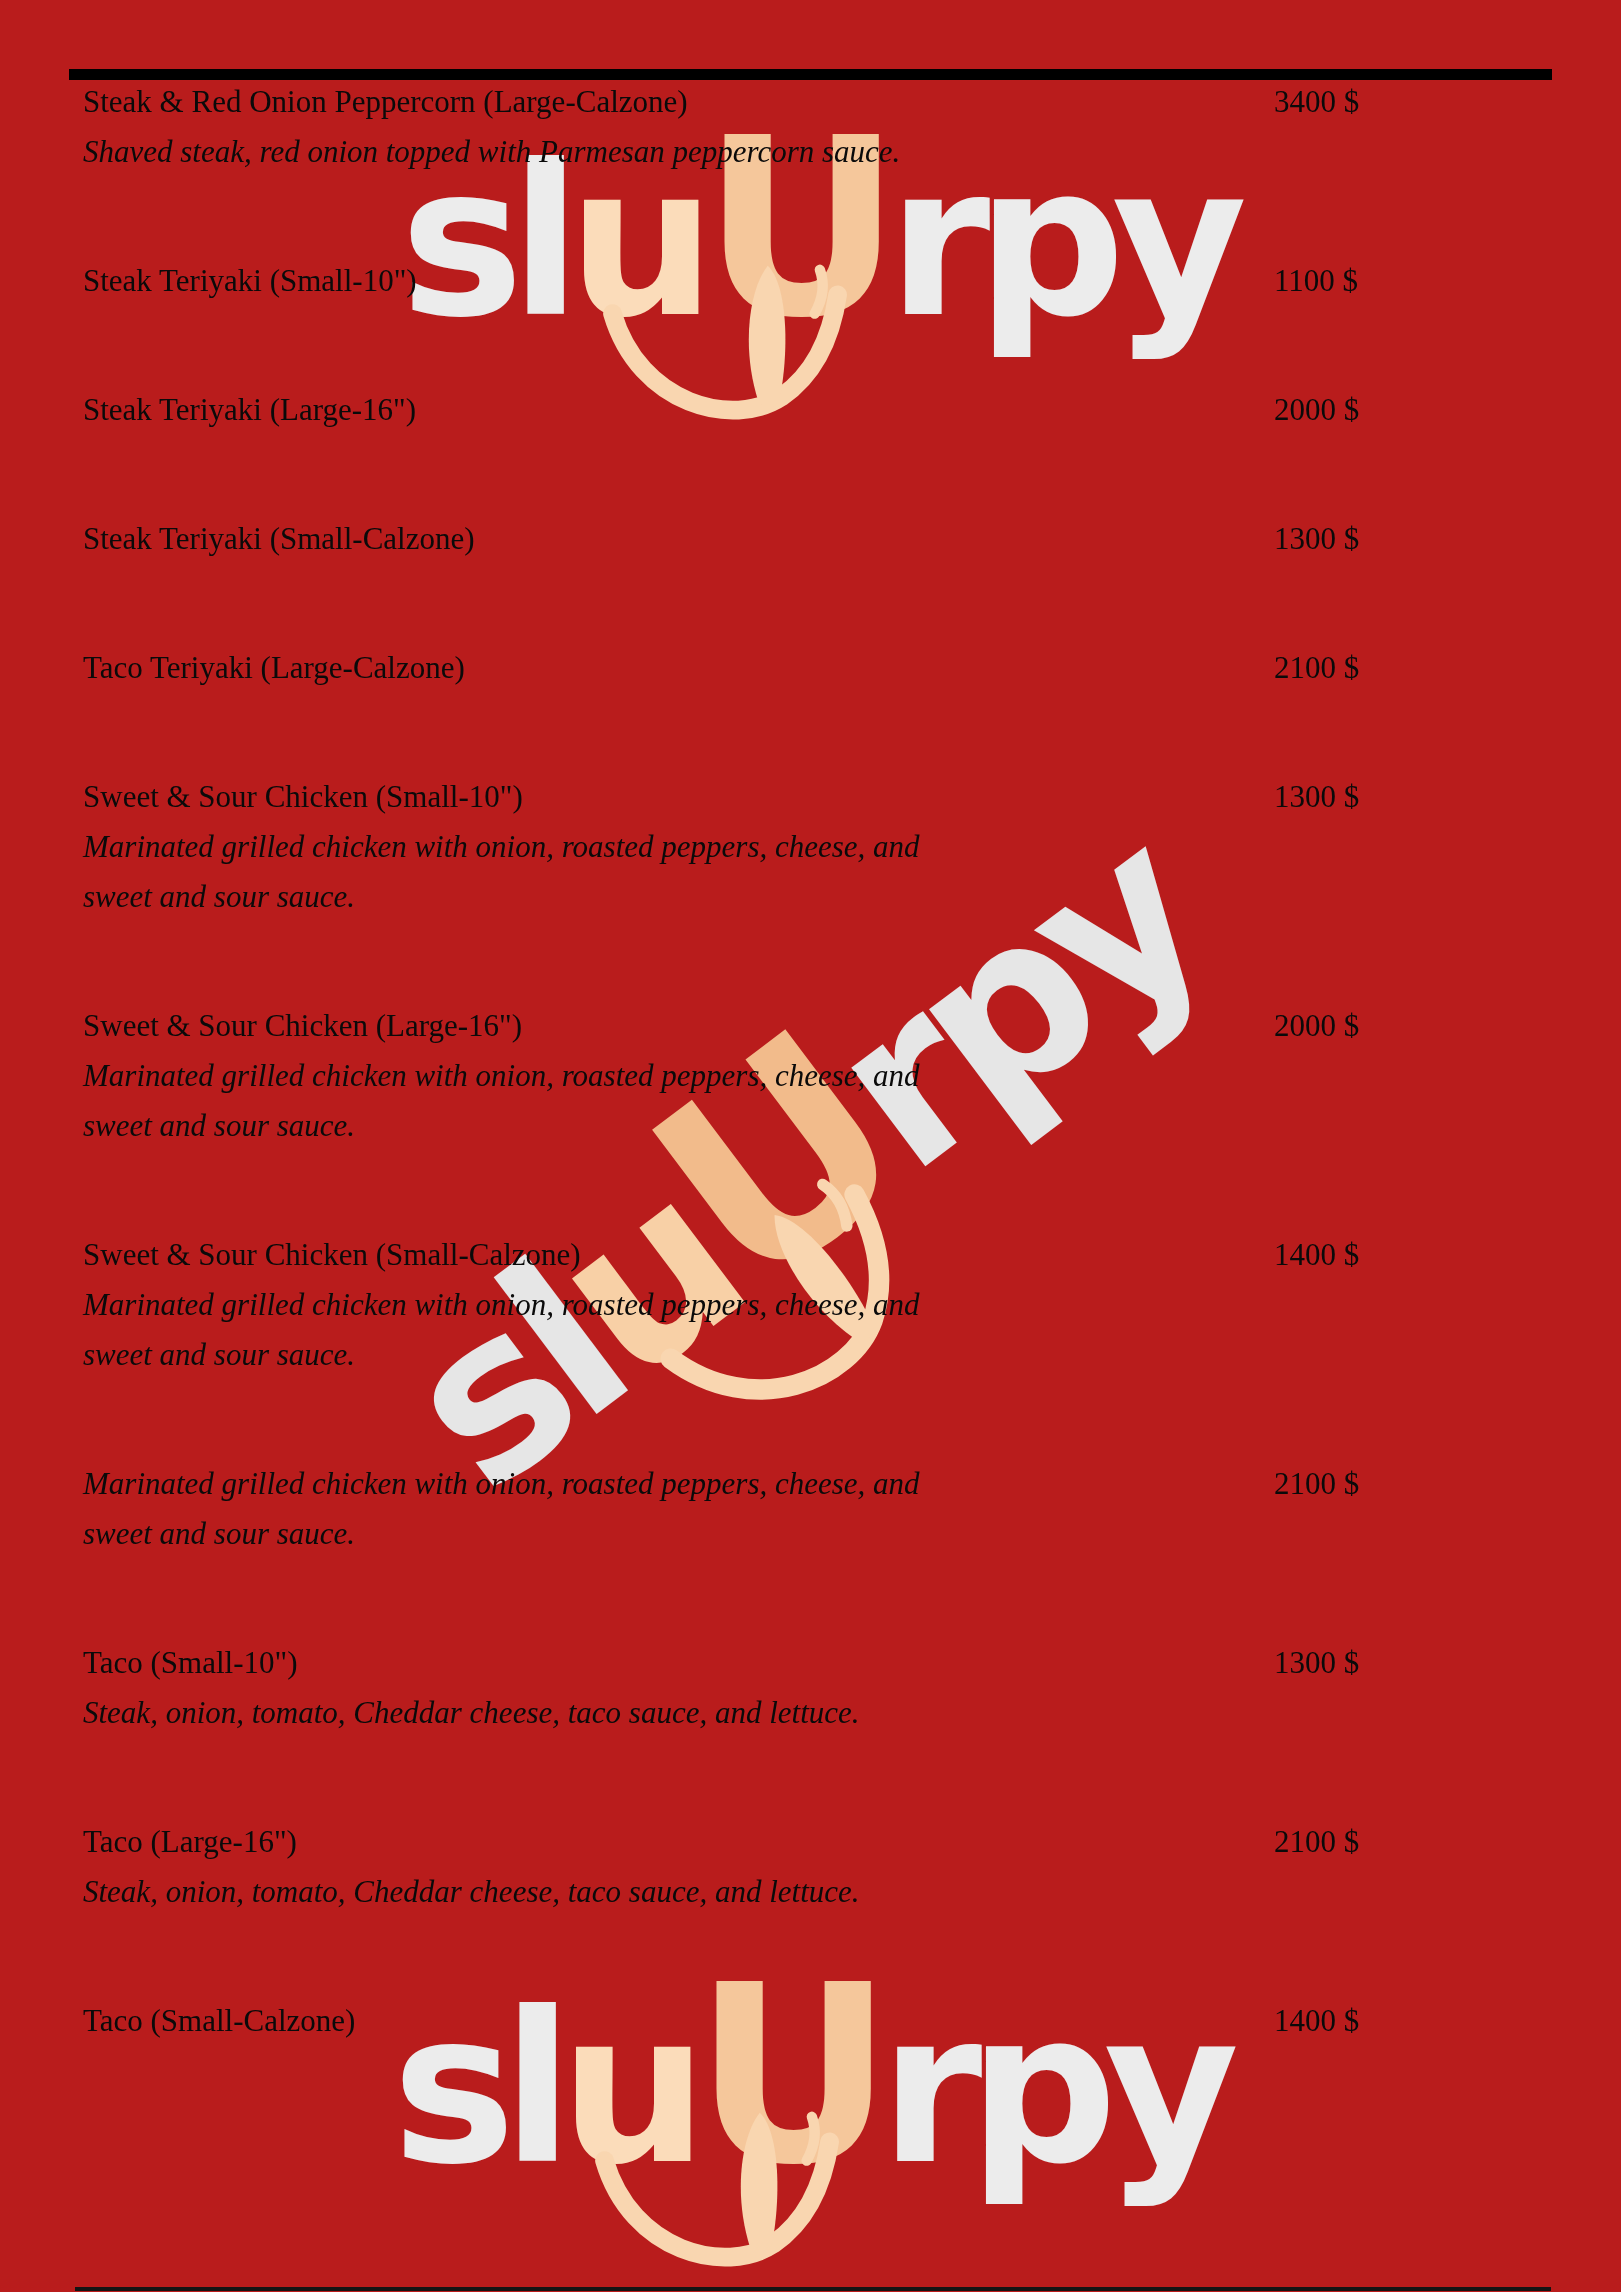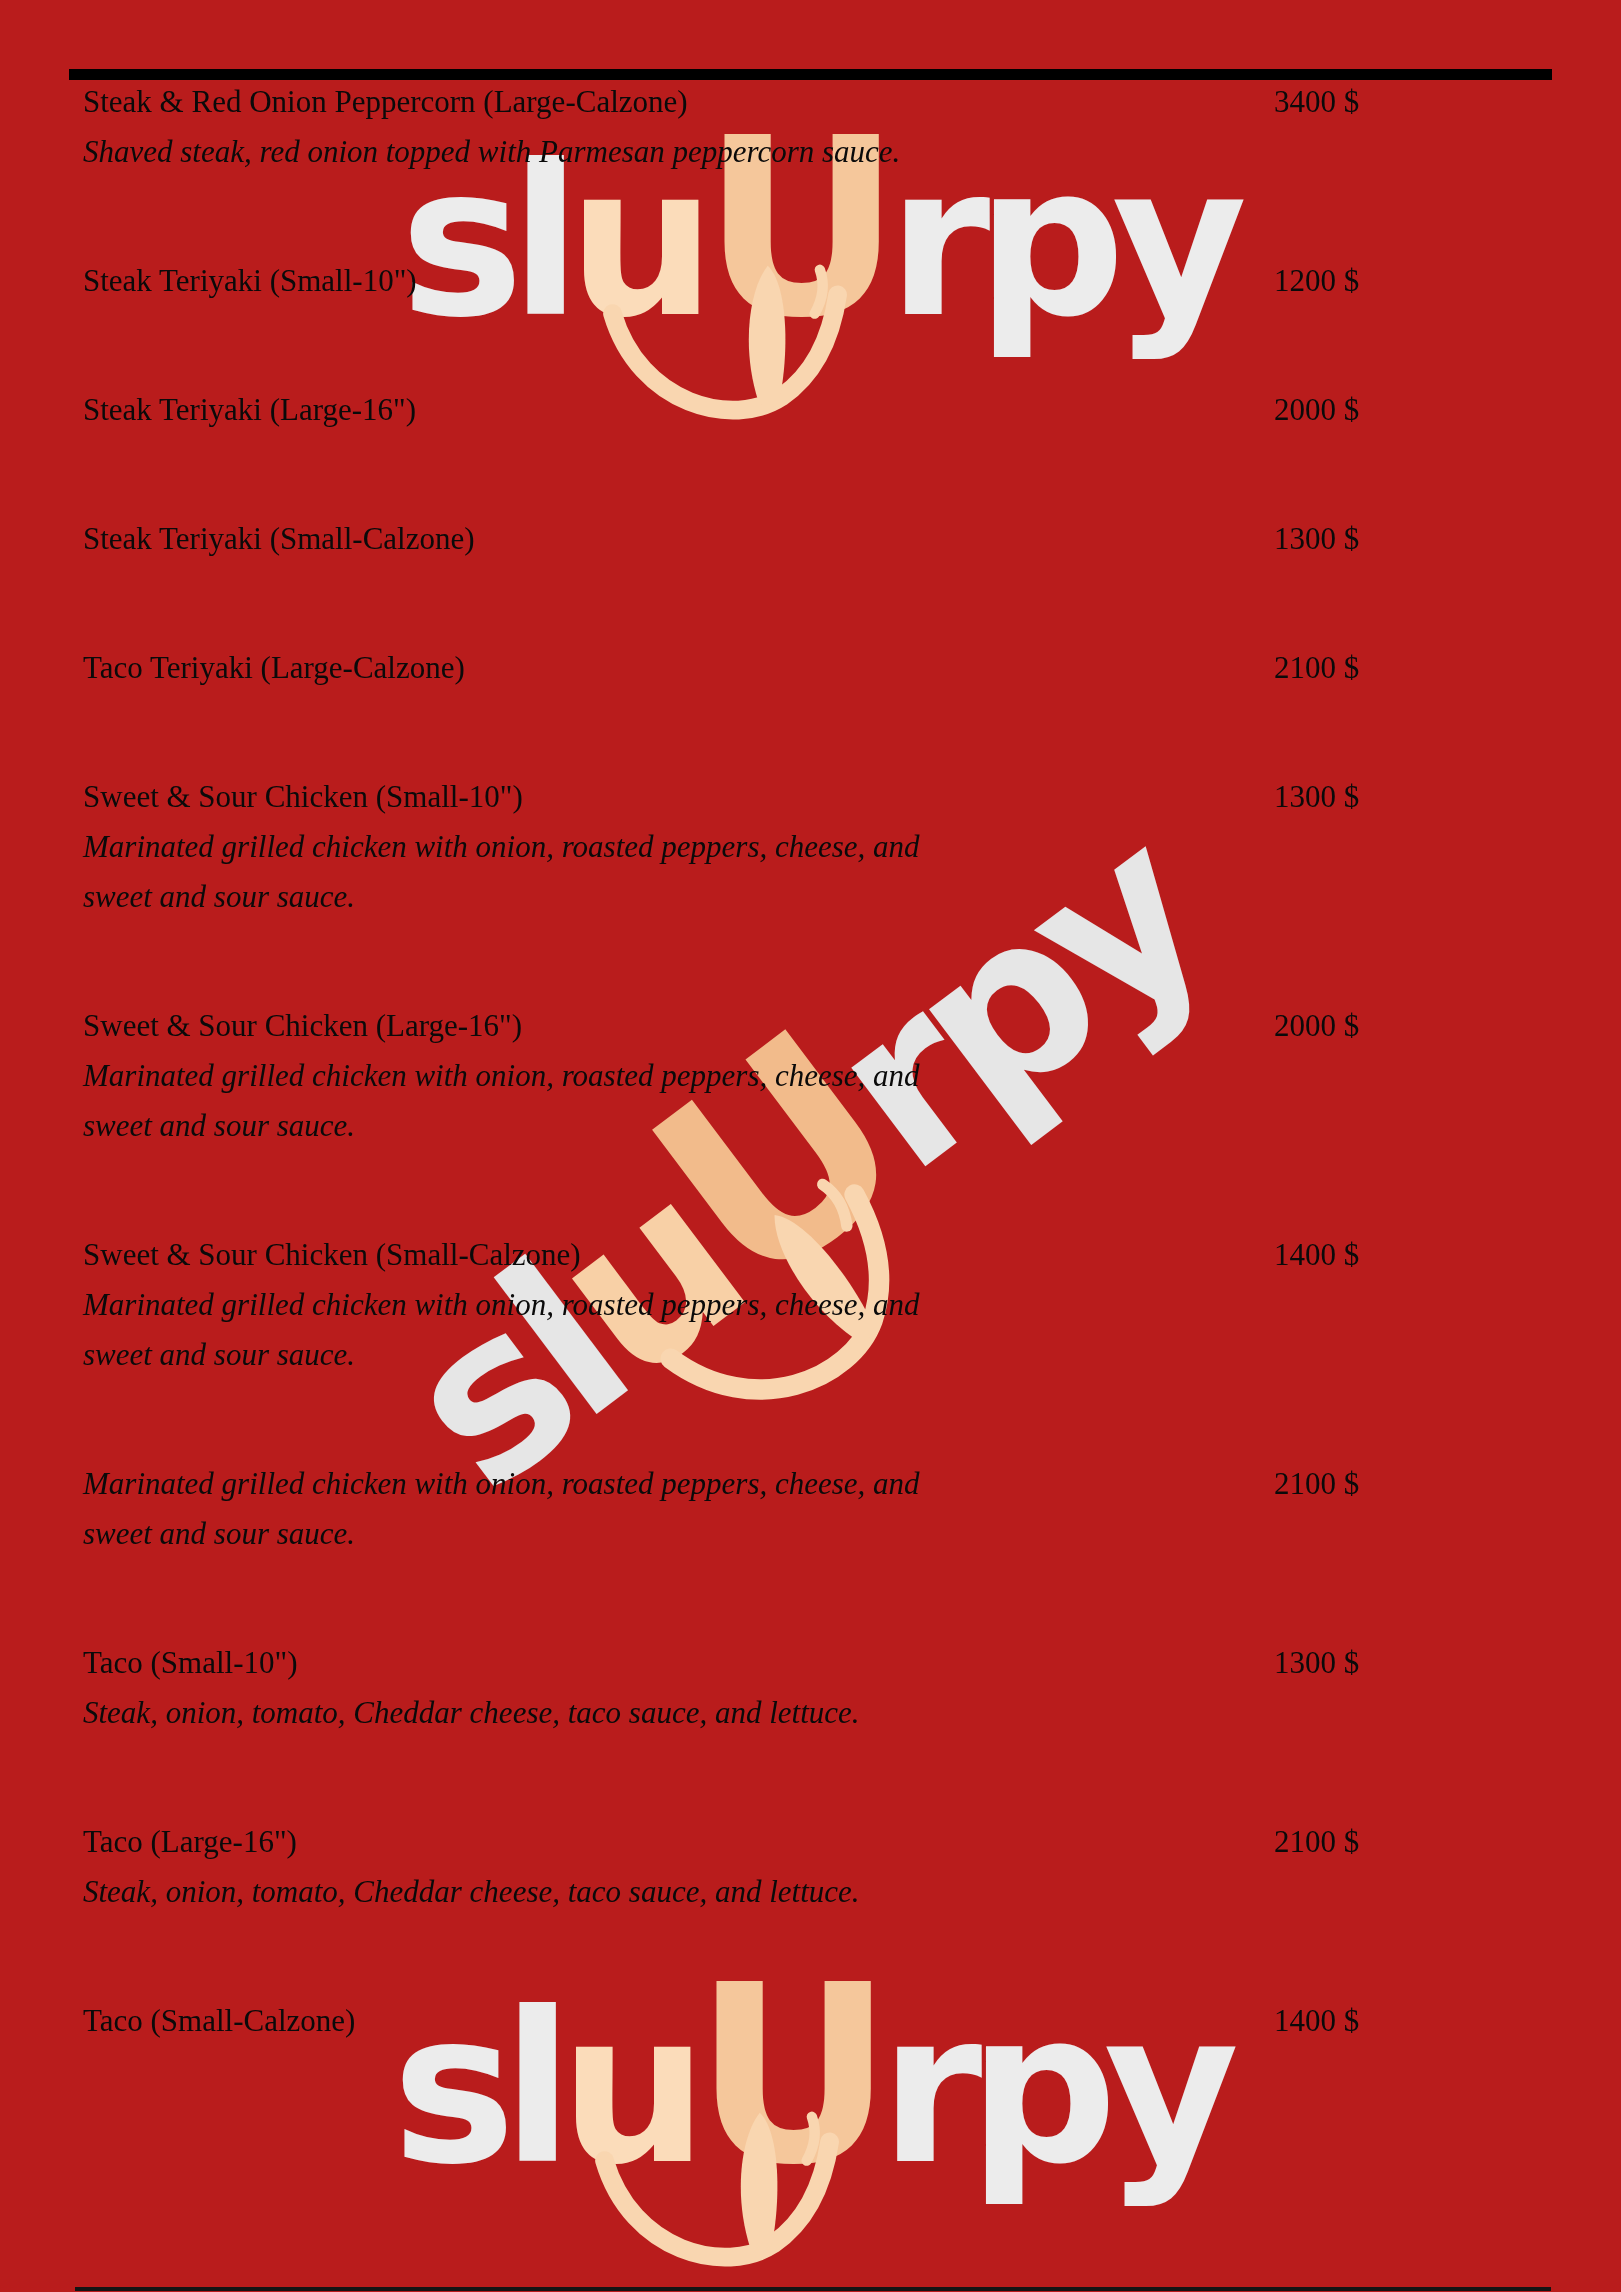--- a/index.html
+++ b/index.html
@@ -63,21 +63,21 @@
         </svg></div>
     </div>
   <div id="menu">
       <div class="menu-item">
         <span class="item-title">Steak &amp; Red Onion Peppercorn (Large-Calzone)</span>
         <span class="item-price">3400 $</span>
         <span class="item-desc">Shaved steak, red onion topped with Parmesan peppercorn sauce.</span>
       </div>
       <div class="menu-item">
         <span class="item-title">Steak Teriyaki (Small-10")</span>
-        <span class="item-price">1200 $</span>
+        <span class="item-price">1100 $</span>
       </div>
       <div class="menu-item">
         <span class="item-title">Steak Teriyaki (Large-16")</span>
         <span class="item-price">2000 $</span>
       </div>
       <div class="menu-item">
         <span class="item-title">Steak Teriyaki (Small-Calzone)</span>
         <span class="item-price">1300 $</span>
       </div>
       <div class="menu-item">

